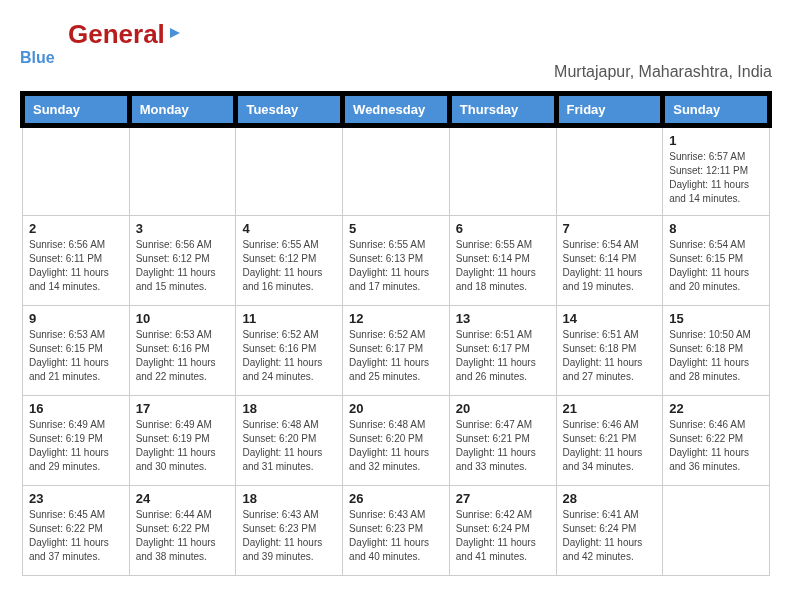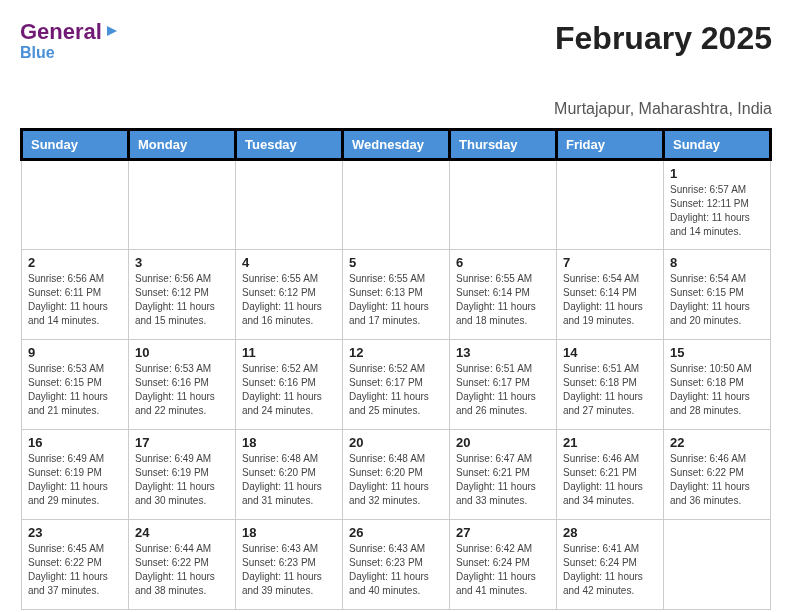--- a/index.html
+++ b/index.html
@@ -15,24 +15,25 @@
       justify-content: space-between;
       align-items: flex-start;
       margin-bottom: 10px;
     }
     .logo {
       display: flex;
       flex-direction: column;
       align-items: flex-start;
     }
     .logo-general {
-      font-size: 22px;
-      font-weight: bold;
-      color: #701a75;
+      font-size: 26px;
+      font-weight: bold;
+      color: #b91c1c;
       line-height: 1.1;
+      margin-left: 48px;
     }
     .logo-blue {
       font-size: 16px;
       font-weight: bold;
       color: #4a90d9;
       line-height: 1.1;
     }
     .title-section {
       text-align: right;
     }
@@ -51,21 +52,21 @@
       border-collapse: collapse;
       border: 1px solid #ccc;
     }
     .calendar-table th {
       background-color: #4a90d9;
       color: #fff;
       font-size: 13px;
       font-weight: bold;
       padding: 6px 8px;
       text-align: left;
-      border: 3px solid #000000;
+      border: 5px solid #000000;
     }
     .calendar-table td {
       width: 14.28%;
       vertical-align: top;
       padding: 5px 6px;
       border: 1px solid #ccc;
       font-size: 10.5px;
       color: #333;
       height: 90px;
     }
@@ -90,21 +91,20 @@
     <div class="logo">
       <div style="display:flex;align-items:center;">
         <span class="logo-general">General</span>
         <svg width="18" height="18" viewBox="0 0 18 18" style="margin-left:1px;margin-top:-2px;">
           <polygon points="4,4 14,9 4,14" fill="#4a90d9"></polygon>
         </svg>
       </div>
       <span class="logo-blue">Blue</span>
     </div>
     <div class="title-section">
-      <div class="month-title">February 2025</div>
       <div class="location-title">Murtajapur, Maharashtra, India</div>
     </div>
   </div>
 
   <table class="calendar-table">
     <thead>
       <tr>
         <th>Sunday</th>
         <th>Monday</th>
         <th>Tuesday</th>

